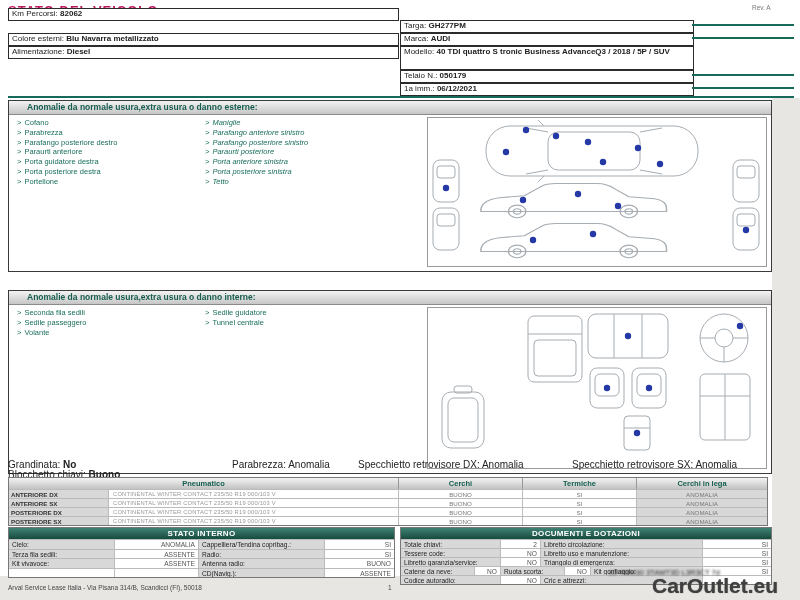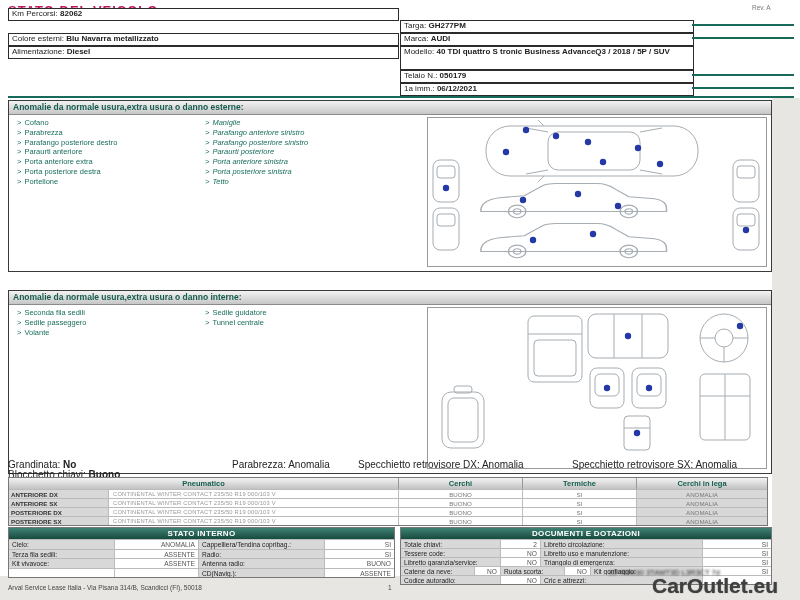--- a/index.html
+++ b/index.html
@@ -7,21 +7,21 @@
         font-family:"Liberation Sans",sans-serif;color:#222;}
   .grayfill{position:absolute;background:#e7e6e3;}
   .title{position:absolute;left:8px;top:3px;font-size:13px;font-weight:bold;letter-spacing:1px;color:#be185d;}
   .rev{position:absolute;left:752px;top:4px;font-size:6.5px;color:#777;}
   .fbox{position:absolute;border:1px solid #2b2b2b;background:#fff;font-size:8px;line-height:10px;
         padding:0 3px;overflow:hidden;}
   .fbox .val{font-weight:bold;}
   .hline{position:absolute;height:2px;background:#17695a;}
   .section{position:absolute;left:8px;width:762px;border:1px solid #3a3a3a;background:#fff;}
   .sechead{height:13px;background:linear-gradient(#f3f3f3,#c6c6c6);border-bottom:1px solid #8a8a8a;
-        color:#155c4e;font-weight:bold;font-size:8.5px;line-height:13px;padding-left:4px;}
+        color:#155c4e;font-weight:bold;font-size:8.5px;line-height:13px;padding-left:18px;}
   .dcol{position:absolute;font-size:7.5px;color:#1a6e5c;line-height:9.8px;white-space:nowrap;}
   .li .bl{margin-right:3px;}
   .diagbox{position:absolute;border:1px solid #999;background:#fff;}
   .sumtext{position:absolute;font-size:10px;color:#222;white-space:nowrap;}
   .sumtext .val{font-weight:bold;}
   .tires{position:absolute;left:8px;top:477px;width:758px;border:1px solid #777;background:#fff;}
   .trh{display:grid;grid-template-columns:390px 124px 114px 130px;}
   .th{background:linear-gradient(#f4f4f4,#c2c2c2);color:#15604f;font-weight:bold;font-size:7.5px;
         text-align:center;line-height:11px;height:11px;border-right:1px solid #999;}
   .th:last-child{border-right:none;}
@@ -107,21 +107,21 @@
   <div class="hline" style="left:692px;top:87px;width:102px;"></div>
   <div class="hline" style="left:8px;top:96px;width:786px;"></div>
 
   <div class="section" style="top:100px;height:170px;">
     <div class="sechead">Anomalie da normale usura,extra usura o danno esterne:</div>
     <div class="dcol" style="left:8px;top:17px;">
       <div class="li"><span class="bl">&gt;</span><span>Cofano</span></div>
       <div class="li"><span class="bl">&gt;</span><span>Parabrezza</span></div>
       <div class="li"><span class="bl">&gt;</span><span>Parafango posteriore destro</span></div>
       <div class="li"><span class="bl">&gt;</span><span>Paraurti anteriore</span></div>
-      <div class="li"><span class="bl">&gt;</span><span>Porta anteriore extra</span></div>
+      <div class="li"><span class="bl">&gt;</span><span>Porta guidatore destra</span></div>
       <div class="li"><span class="bl">&gt;</span><span>Porta posteriore destra</span></div>
       <div class="li"><span class="bl">&gt;</span><span>Portellone</span></div>
     </div>
     <div class="dcol" style="left:196px;top:17px;font-style:italic;">
       <div class="li"><span class="bl">&gt;</span><span>Maniglie</span></div>
       <div class="li"><span class="bl">&gt;</span><span>Parafango anteriore sinistro</span></div>
       <div class="li"><span class="bl">&gt;</span><span>Parafango posteriore sinistro</span></div>
       <div class="li"><span class="bl">&gt;</span><span>Paraurti posteriore</span></div>
       <div class="li"><span class="bl">&gt;</span><span>Porta anteriore sinistra</span></div>
       <div class="li"><span class="bl">&gt;</span><span>Porta posteriore sinistra</span></div>

